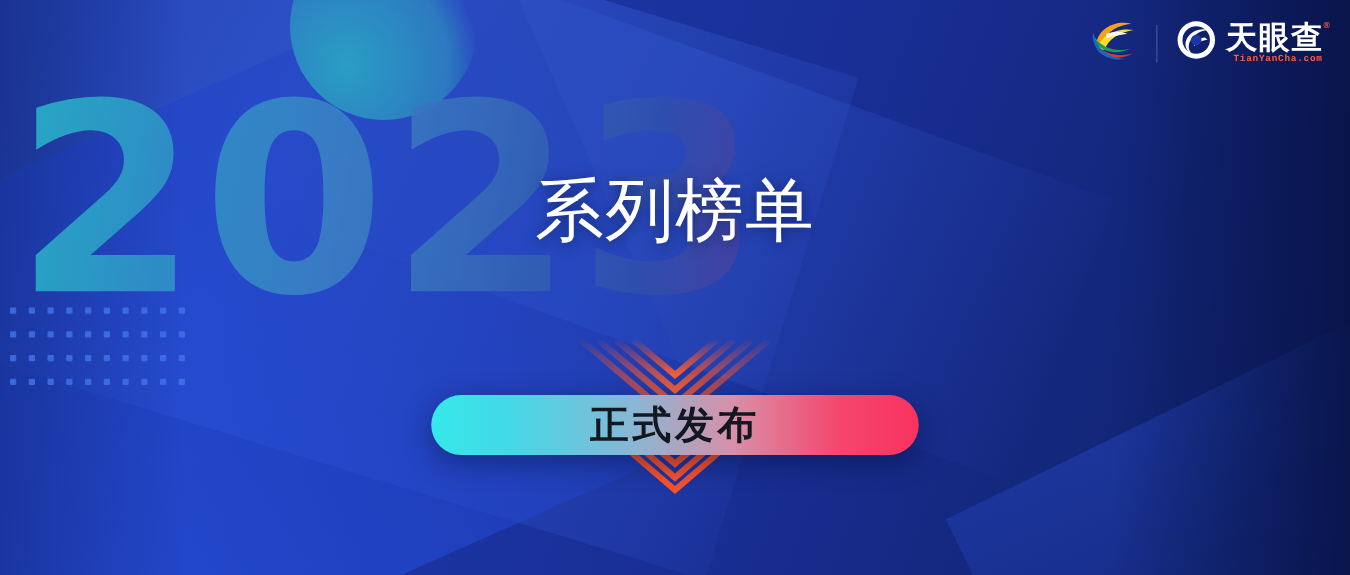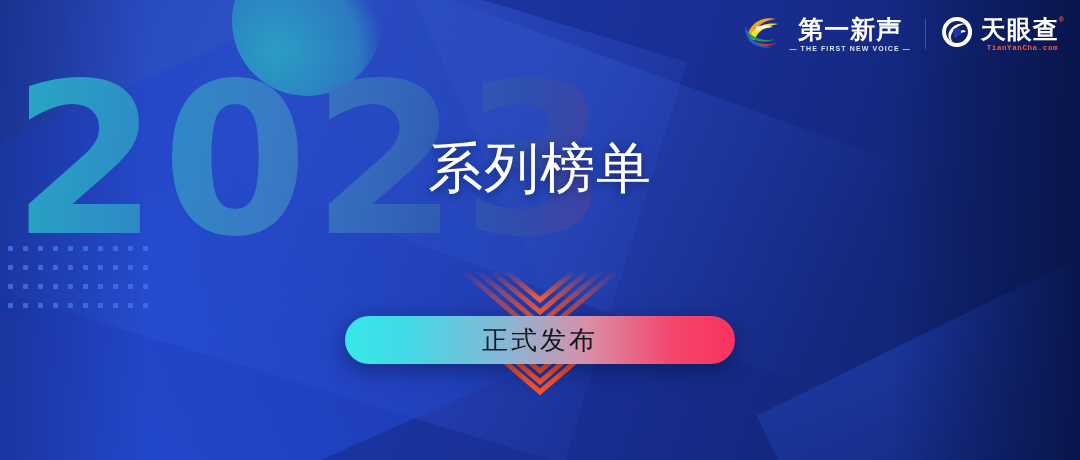--- a/index.html
+++ b/index.html
@@ -167,22 +167,22 @@
     width: 390px;
     height: 48px;
     border-radius: 24px;
     background: linear-gradient(90deg, #36e8e8 0%, #43d9e6 16%, #8ab6d4 42%, #d98fa8 62%, #f4466c 84%, #f9325f 100%);
     display: flex;
     align-items: center;
     justify-content: center;
     box-shadow: 0 6px 22px rgba(5,12,50,0.45);
   }
   .pill span {
-    font-size: 26px;
-    font-weight: 400;
+    font-size: 31px;
+    font-weight: 700;
     color: #12181f;
     letter-spacing: 3px;
   }
 
   
   .logos {
     position: absolute;
     top: 14px;
     right: 16px;
     display: flex;
@@ -324,24 +324,20 @@
       <span class="logo-mark">
         <svg width="38" height="36" viewBox="0 0 38 36" xmlns="http://www.w3.org/2000/svg" aria-hidden="true">
           <path d="M4 21 C6 8, 20 2, 32 5 C22 6, 12 11, 9 21 Z" fill="#f6a11e"></path>
           <path d="M5 25 C8 13, 22 8, 34 10 C23 12, 13 17, 11 26 Z" fill="#f5e02a"></path>
           <path d="M3 16 C8 24, 20 28, 31 25 C21 30, 9 28, 3 20 Z" fill="#1f9d55"></path>
           <path d="M4 22 C10 29, 22 32, 33 29 C23 34, 10 33, 5 26 Z" fill="#e8352c"></path>
           <path d="M2 12 C3 25, 15 33, 28 33 C14 36, 2 28, 1 15 Z" fill="#1766c4"></path>
           <path d="M12 13 C17 11, 24 11, 29 13 C23 14, 16 15, 12 17 Z" fill="#ffffff" opacity="0.9"></path>
         </svg>
       </span>
-      <span class="logo-text">
-        <span class="logo-cn">第一新声</span>
-        <span class="logo-en">— THE FIRST NEW VOICE —</span>
-      </span>
     </div>
 
     <div class="divider-v"></div>
 
     <div class="logo-block">
       <span class="logo-mark">
         <svg width="34" height="34" viewBox="0 0 34 34" xmlns="http://www.w3.org/2000/svg" aria-hidden="true">
           <path d="M17 2 a15 15 0 1 0 0.1 30 a15 15 0 1 0 -0.1 -30 Z M17 6 a11 11 0 1 1 -0.1 22 a11 11 0 1 1 0.1 -22 Z" fill="#ffffff"></path>
           <path d="M27 9 C22 9, 15 12, 12 18 C10 22, 11 26, 14 28 C10 27, 7 22, 9 17 C12 10, 20 7, 27 9 Z" fill="#ffffff"></path>
           <path d="M24 15 C20 15, 16 18, 15 22 C18 19, 22 17, 26 17 Z" fill="#ffffff"></path>

